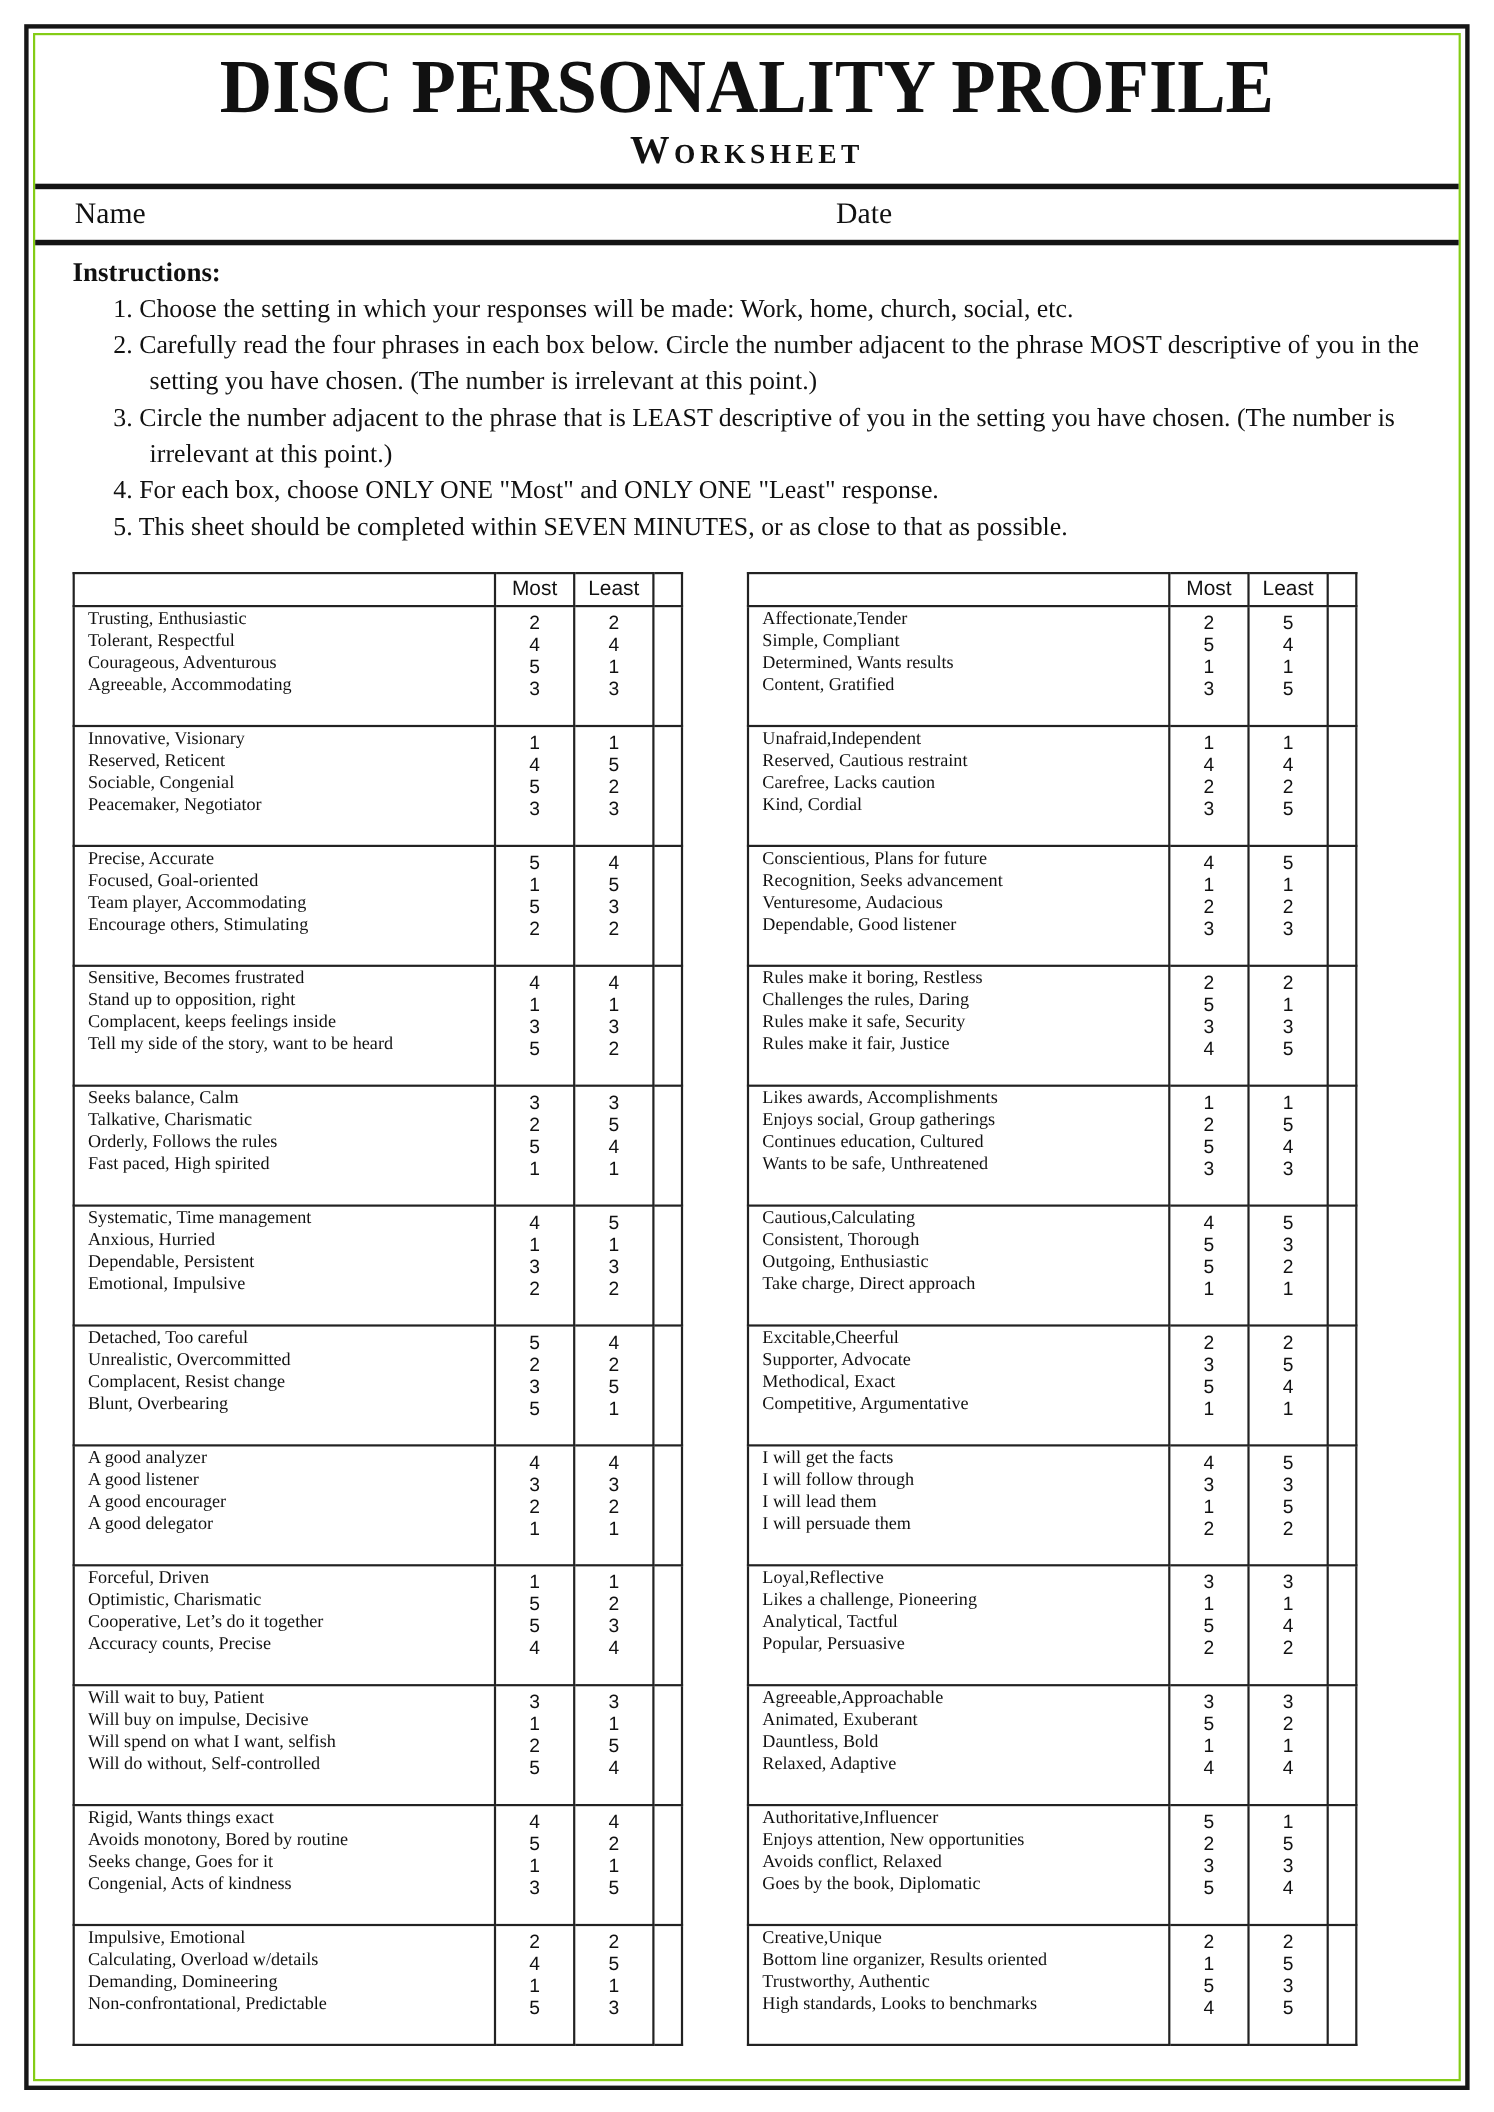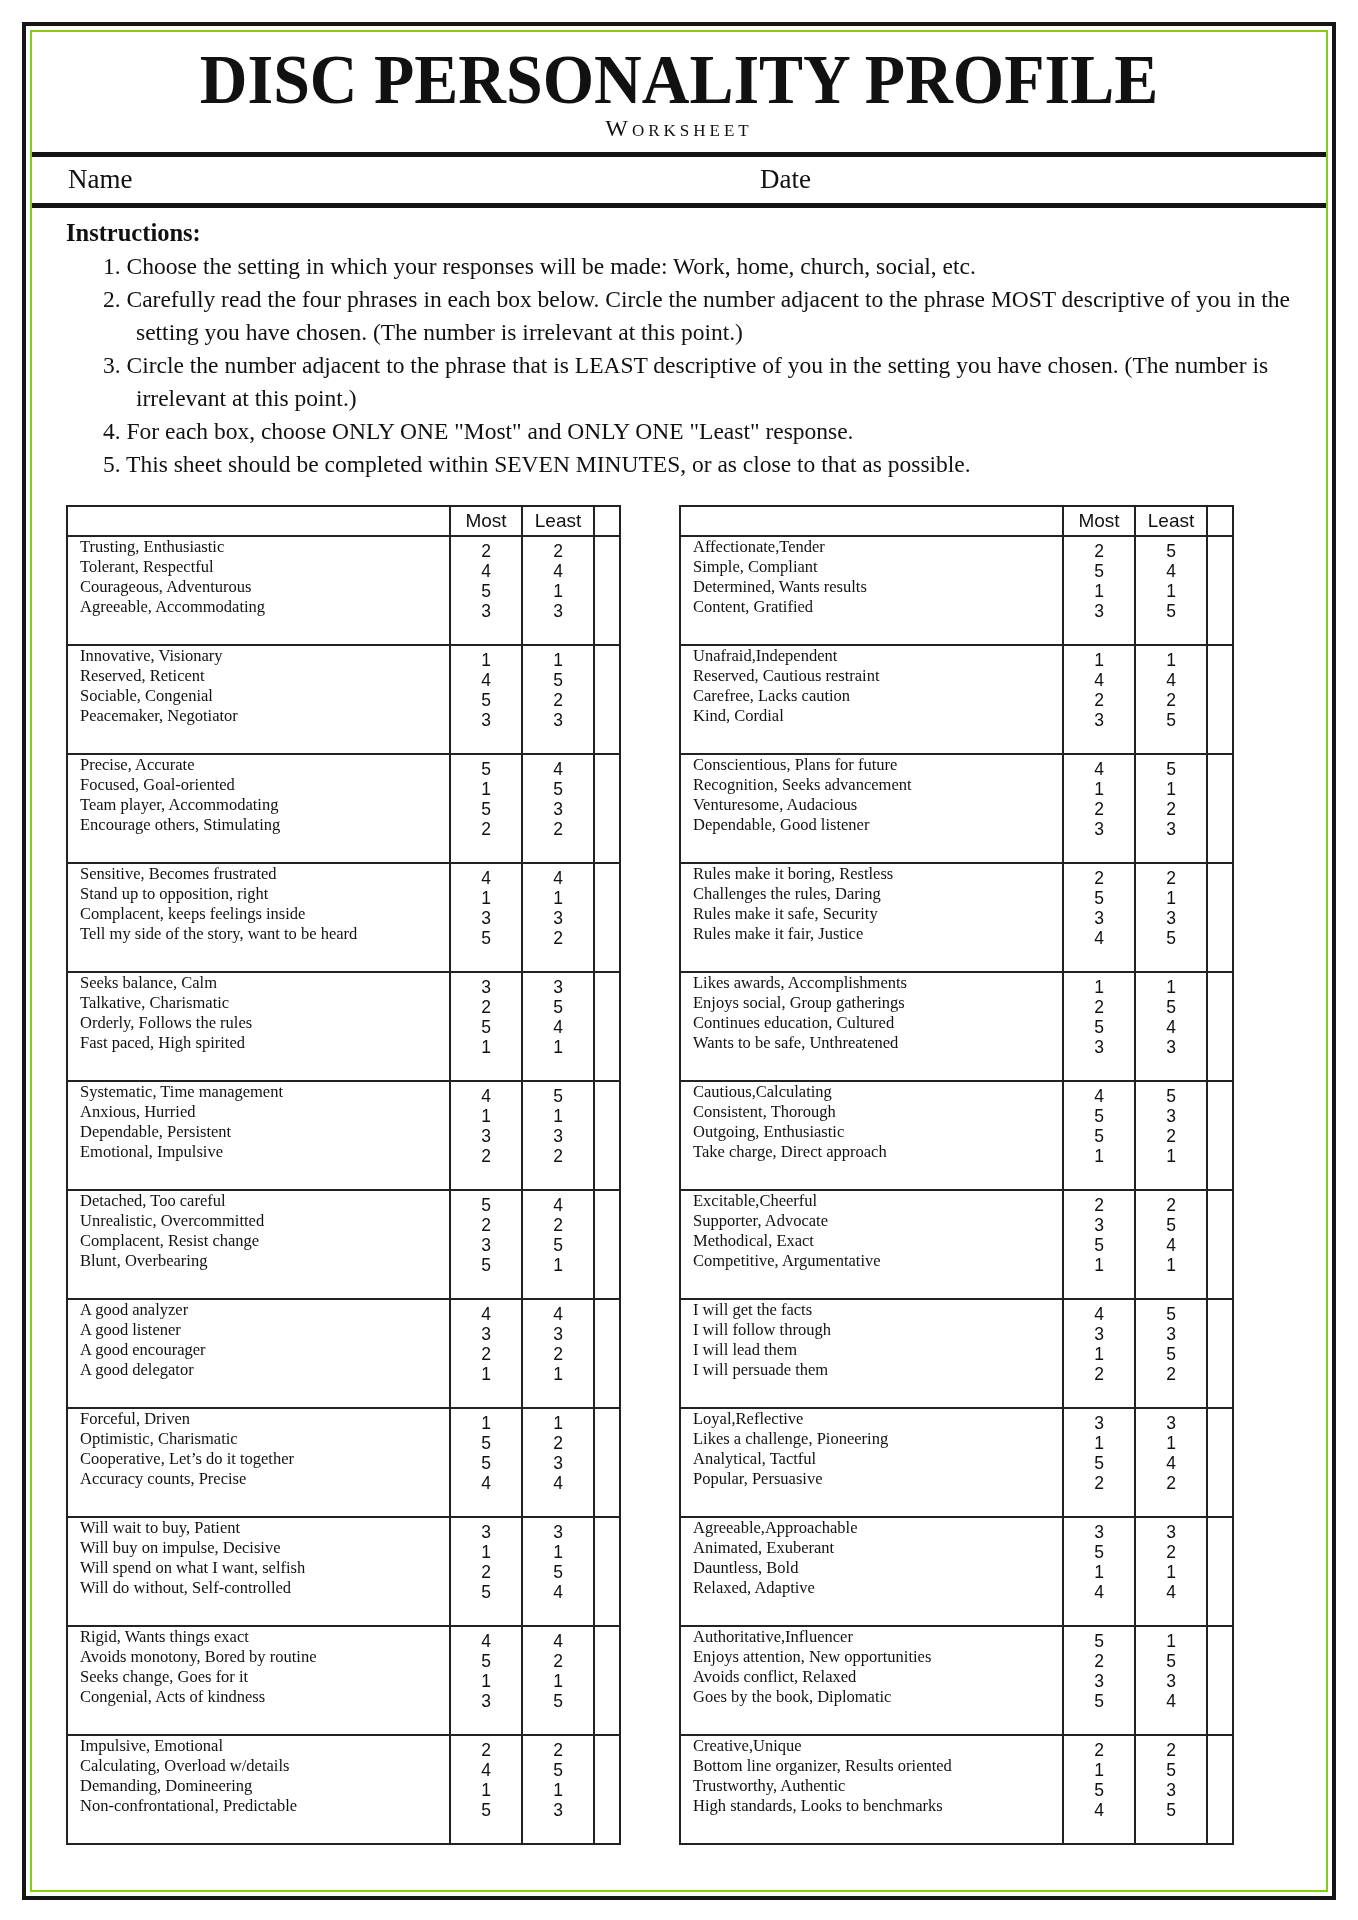--- a/index.html
+++ b/index.html
@@ -20,21 +20,21 @@
   .title-block {
     text-align:center; padding:14px 10px 10px;
     border-bottom:5px solid #141414;
   }
   .title-block h1 {
     margin:0; font-size:66px; font-weight:bold; line-height:1.02;
     letter-spacing:0px; transform:scaleY(1.05); transform-origin:center;
     font-family:"Liberation Serif", serif;
   }
   .subtitle {
-    font-size:24px; font-weight:normal; font-variant:small-caps;
+    font-size:36px; font-weight:bold; font-variant:small-caps;
     letter-spacing:4px; margin-top:2px;
   }
   
   .name-row {
     position:relative; height:46px; border-bottom:5px solid #141414;
     font-size:27px;
   }
   .name-label { position:absolute; left:36px; top:7px; }
   .date-label { position:absolute; left:728px; top:7px;font-family:Liberation Serif, serif; }
   .name-field { position:absolute; left:120px; top:0; width:620px; height:100%; }

